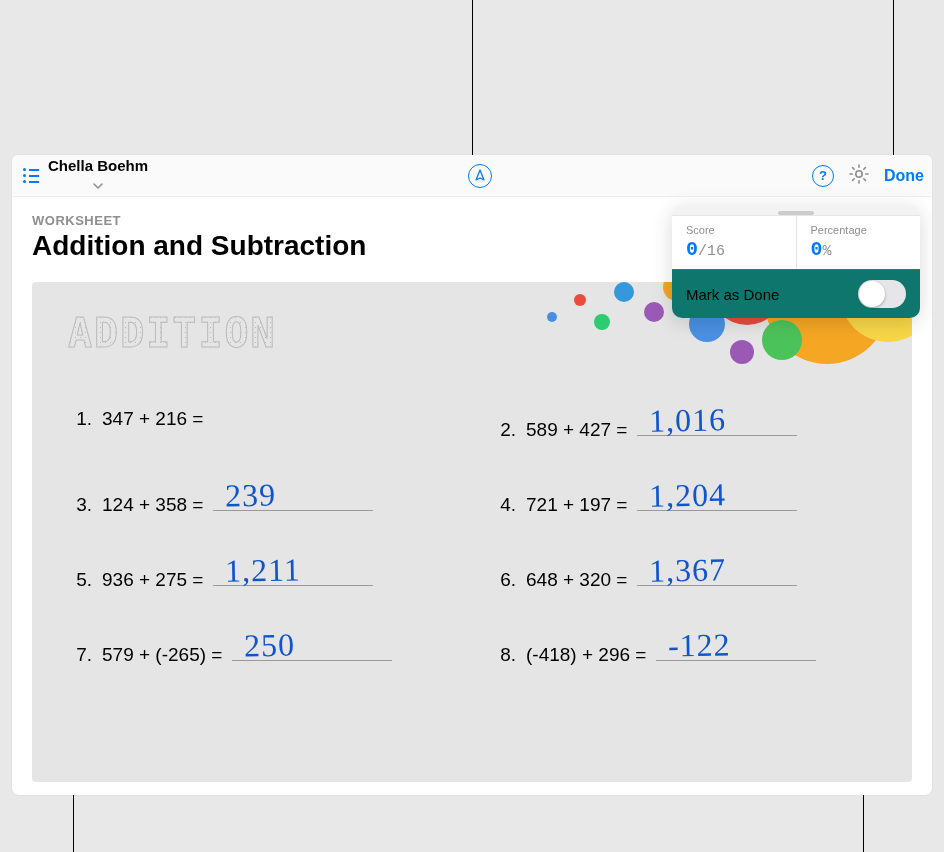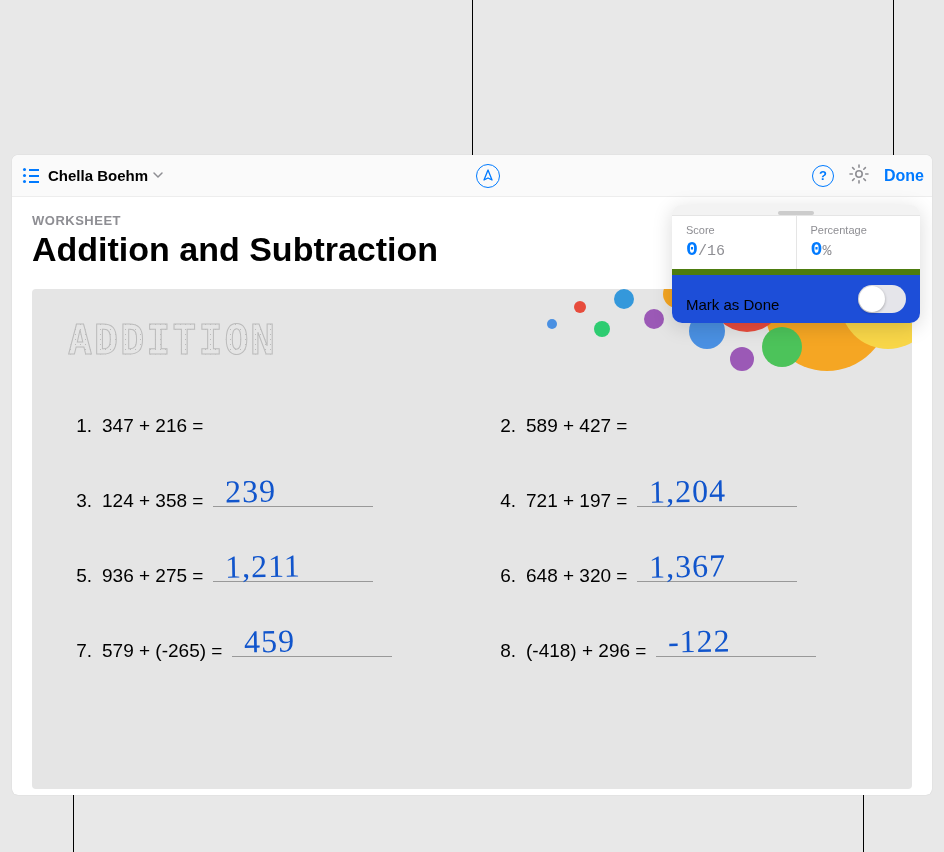--- a/index.html
+++ b/index.html
@@ -94,20 +94,21 @@
       background: #007aff;
     }
     .student-name {
       font-size: 15px;
       font-weight: 600;
       color: #000;
       cursor: pointer;
       display: flex;
       align-items: center;
       gap: 4px;
+      flex-direction: column;
     }
     .chevron-down {
       display: inline-block;
     }
     .toolbar-center {
       flex: 1;
       display: flex;
       justify-content: center;
     }
     .pencil-icon {
@@ -154,21 +155,21 @@
       padding: 16px 20px;
       position: relative;
     }
     .eyebrow {
       font-size: 13px;
       font-weight: 600;
       color: #8e8e93;
       letter-spacing: 0.5px;
     }
     .page-title {
-      font-size: 34px;
+      font-size: 28px;
       font-weight: 800;
       color: #000;
       margin-top: 2px;
     }
     .worksheet-area {
       margin-top: 20px;
       background: #e5e5e5;
       border-radius: 4px;
       padding: 28px 36px 0 36px;
       position: relative;
@@ -260,21 +261,21 @@
     }
     .panel-title {
       font-size: 16px;
       font-weight: 700;
       padding: 4px 14px 10px 14px;
     }
     .panel-stats {
       display: flex;
       background: #fff;
       border-top: 1px solid #e5e5e5;
-      border-bottom: 6px solid #4d7c0f;
+      border-bottom: 1px solid #4d7c0f;
     }
     .stat {
       flex: 1;
       padding: 8px 14px;
     }
     .stat:first-child {
       border-right: 1px solid #e5e5e5;
     }
     .stat-label {
       font-size: 11px;
@@ -287,24 +288,24 @@
       color: #007aff;
       font-family: Liberation Mono, monospace;
     }
     .stat-value .denom, .stat-value .pct {
       color: #8e8e93;
       font-size: 15px;
       font-weight: 500;
     }
     .mark-done-row {
       display: flex;
-      align-items: flex-end;
+      align-items: center;
       justify-content: space-between;
       padding: 10px 14px;
-      background: #1d4ed8;
+      background: #0f766e;
     }
     .mark-done-label {
       font-size: 15px;
     }
     .toggle {
       width: 48px;
       height: 28px;
       background: #e5e5ea;
       border-radius: 14px;
       position: relative;
@@ -406,20 +407,23 @@
           <div class="bubble" style="left: 55px; top: 30px; width: 10px; height: 10px; background: rgb(74, 144, 226);"></div>
         </div>
       <div class="problems" id="problems">
           <div class="problem">
     <span class="problem-num">1.</span>
     <span class="problem-text">347 + 216 =</span>
   </div>
           <div class="problem">
     <span class="problem-num">2.</span>
     <span class="problem-text">589 + 427 =</span>
+    <span class="answer-line">
+      <span class="handwritten">1,016</span>
+    </span>
   </div>
           <div class="problem">
     <span class="problem-num">3.</span>
     <span class="problem-text">124 + 358 =</span>
     <span class="answer-line">
       <span class="handwritten">239</span>
     </span>
   </div>
           <div class="problem">
     <span class="problem-num">4.</span>
@@ -439,21 +443,21 @@
     <span class="problem-num">6.</span>
     <span class="problem-text">648 + 320 =</span>
     <span class="answer-line">
       <span class="handwritten">1,367</span>
     </span>
   </div>
           <div class="problem">
     <span class="problem-num">7.</span>
     <span class="problem-text">579 + (-265) =</span>
     <span class="answer-line">
-      <span class="handwritten">459</span>
+      <span class="handwritten">250</span>
     </span>
   </div>
           <div class="problem">
     <span class="problem-num">8.</span>
     <span class="problem-text">(-418) + 296 =</span>
     <span class="answer-line">
       <span class="handwritten">-122</span>
     </span>
   </div>
         </div>

